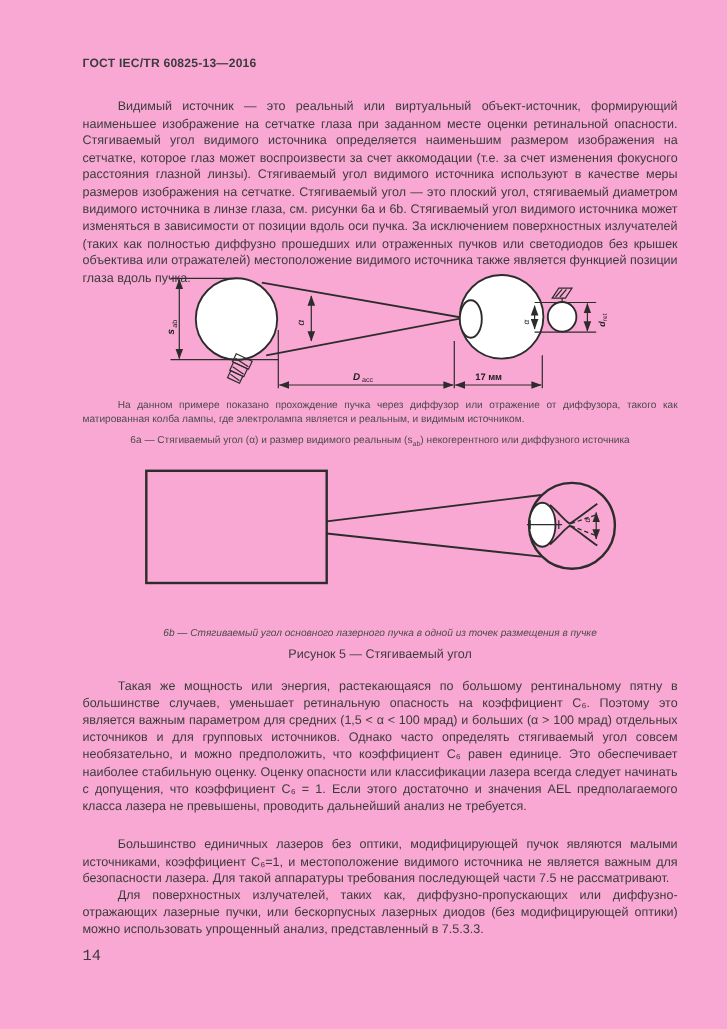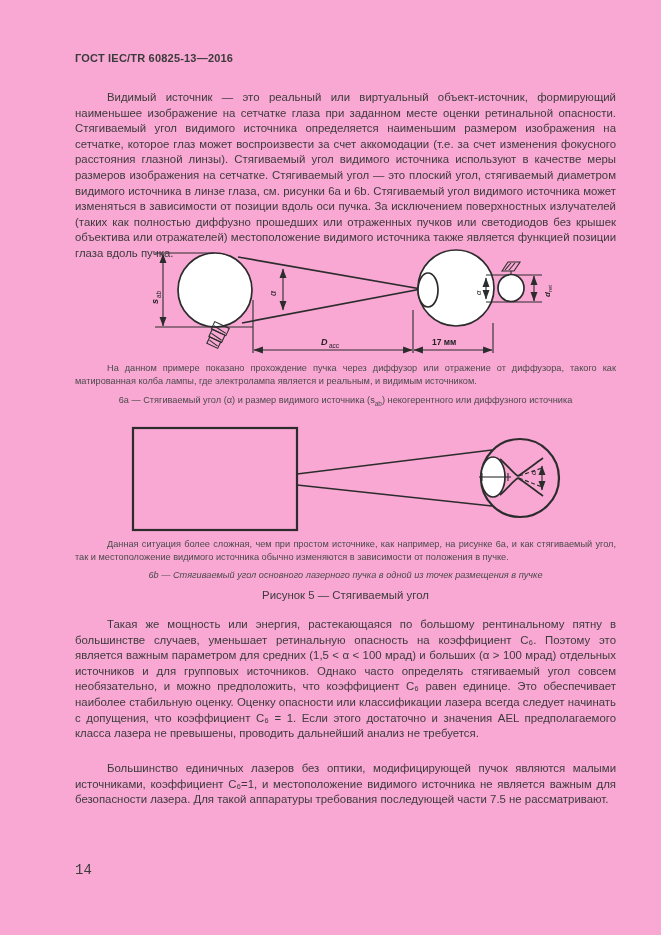--- a/index.html
+++ b/index.html
@@ -96,21 +96,21 @@
     <line class="dim" x1="109" y1="112" x2="267" y2="112" marker-start="url(#ma)" marker-end="url(#ma)"></line>
     <g>
       <text x="176" y="107" font-size="9" font-style="italic" font-weight="bold">D</text>
       <text x="184" y="109.5" font-size="6.5">acc</text>
     </g>
     <line class="dim" x1="269" y1="112" x2="347" y2="112" marker-start="url(#ma)" marker-end="url(#ma)"></line>
     <text x="287" y="107" font-size="8.5" font-weight="bold">17 мм</text>
   </svg>
 
   <div class="note" style="top:362px;">На данном примере показано прохождение пучка через диффузор или отражение от диффузора, такого как матированная колба лампы, где электролампа является и реальным, и видимым источником.</div>
-  <div class="cap" style="top:395px;"><span>6а — Стягиваемый угол (α) и размер видимого источника (s</span><sub>ab</sub><span>) некогерентного или диффузного источника</span></div>
+  <div class="cap" style="top:395px;"><span>6а — Стягиваемый угол (α) и размер видимого реальным (s</span><sub>ab</sub><span>) некогерентного или диффузного источника</span></div>
 
   <svg style="left:130px; top:425px;" width="440" height="112" viewBox="0 0 440 112">
     <defs>
       <marker id="mb" viewBox="0 0 10 10" refX="9" refY="5" markerWidth="9" markerHeight="9" orient="auto-start-reverse">
         <path d="M0,1.5 L9.5,5 L0,8.5 z" fill="#2c2c2c"></path>
       </marker>
     </defs>
     <rect x="3" y="3" width="164" height="102" fill="none" stroke="#2c2c2c" stroke-width="2.2"></rect>
     <line class="ln" x1="167" y1="49" x2="362" y2="25"></line>
     <line class="ln" x1="167" y1="60" x2="362" y2="81"></line>
@@ -125,21 +125,21 @@
     <path class="ln" d="M 370,70 C 380,61 383,56 388,53 C 393,56 402,63 413,71"></path>
     <line class="dash" x1="389" y1="51" x2="412" y2="43"></line>
     <line class="dash" x1="389" y1="53" x2="412" y2="62"></line>
 
     <line class="dim" x1="412" y1="41" x2="412" y2="65" marker-start="url(#mb)" marker-end="url(#mb)"></line>
     <g transform="translate(406,50) rotate(-90)">
       <text x="0" y="0" font-size="7.5" font-style="italic">α</text>
     </g>
   </svg>
 
-  <div class="note" style="top:538px;">Данная ситуация более сложная, чем при простом источнике, как например, на рисунке 6а, и как стягиваемый угол, так и местоположение видимого источника обычно изменяются в зависимости от положения в пучке.</div>
   <div class="cap" style="top:570px;font-style:italic;">6b — Стягиваемый угол основного лазерного пучка в одной из точек размещения в пучке</div>
   <div class="figtitle" style="top:589px;">Рисунок 5 — Стягиваемый угол</div>
 
   <div class="para" style="top:617px;">Такая же мощность или энергия, растекающаяся по большому рентинальному пятну в большинстве случаев, уменьшает ретинальную опасность на коэффициент С₆. Поэтому это является важным параметром для средних (1,5 &lt; α &lt; 100 мрад) и больших (α &gt; 100 мрад) отдельных источников и для групповых источников. Однако часто определять стягиваемый угол совсем необязательно, и можно предположить, что коэффициент С₆ равен единице. Это обеспечивает наиболее стабильную оценку. Оценку опасности или классификации лазера всегда следует начинать с допущения, что коэффициент С₆ = 1. Если этого достаточно и значения AEL предполагаемого класса лазера не превышены, проводить дальнейший анализ не требуется.</div>
   <div class="para" style="top:729px;margin-top:32px;">Большинство единичных лазеров без оптики, модифицирующей пучок являются малыми источниками, коэффициент С₆=1, и местоположение видимого источника не является важным для безопасности лазера. Для такой аппаратуры требования последующей части 7.5 не рассматривают.</div>
+  <div class="para" style="top:807px;">Для поверхностных излучателей, таких как, диффузно-пропускающих или диффузно-отражающих лазерные пучки, или бескорпусных лазерных диодов (без модифицирующей оптики) можно использовать упрощенный анализ, представленный в 7.5.3.3.</div>
 
   <div class="pagenum">14</div>
 </div>
 
 </body></html>

